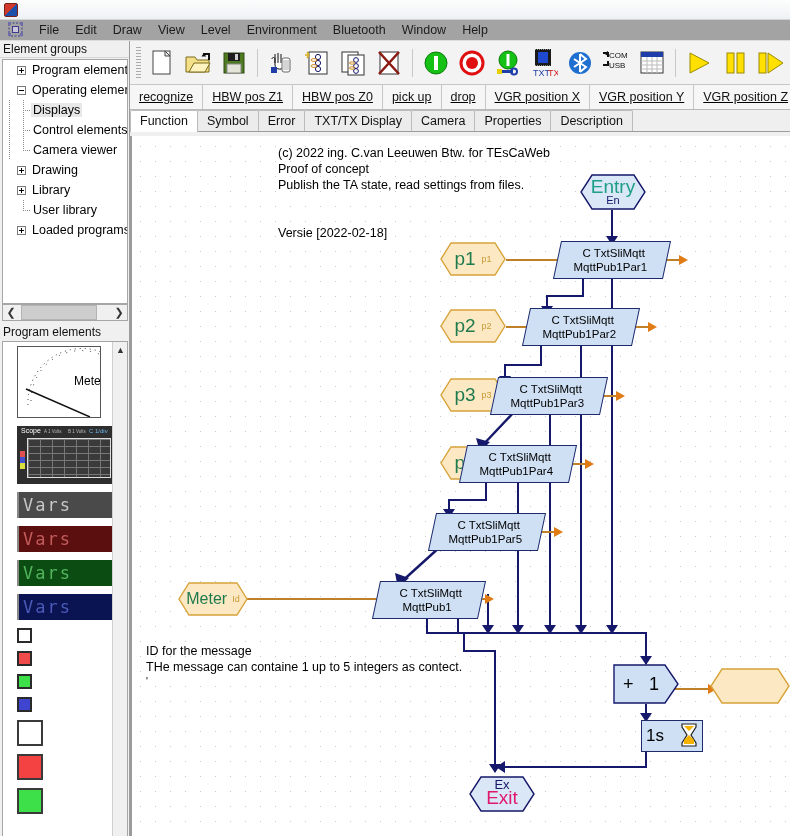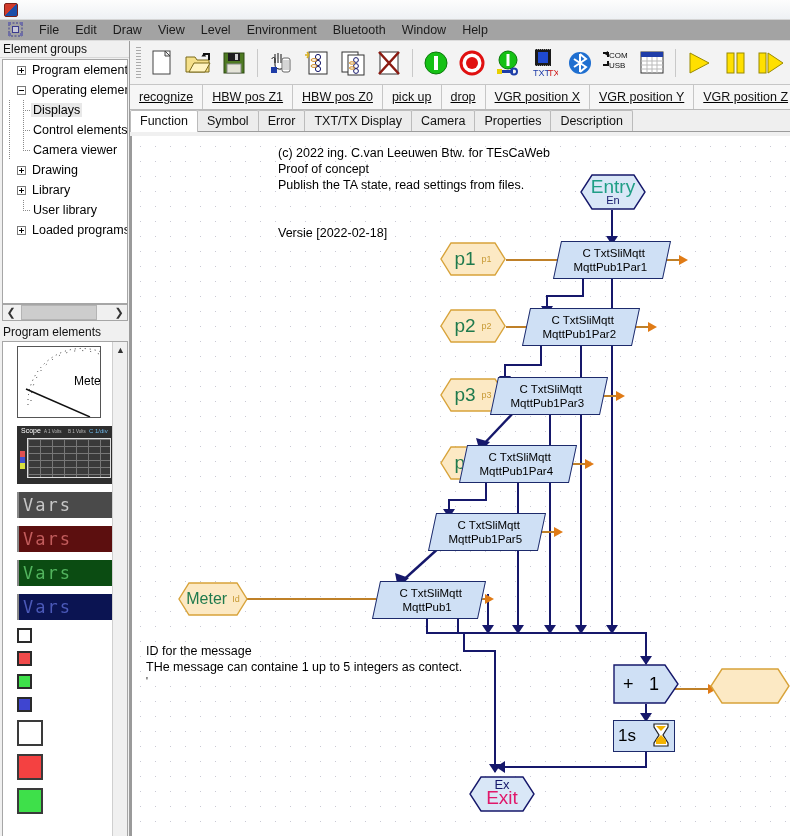--- a/index.html
+++ b/index.html
@@ -196,21 +196,21 @@
     position:absolute; height:38px;
     background:#cfe0f5;
     border:1px solid #1d2a6b;
     display:flex;flex-direction:column;align-items:center;justify-content:center;
     transform:skewX(-12deg);
   }
   .parnode > span{ transform:skewX(12deg); font-size:11.5px;color:#000;line-height:14px; white-space:nowrap;}
 
   .boxnode{
     position:absolute; background:#cfe0f5; border:1px solid #1d2a6b;
-    display:flex;align-items:center;justify-content:center; gap:16px;
+    display:flex;align-items:center;justify-content:center; gap:16px;margin-left:28px;
   }
 
   .ln{ position:absolute; background:#16186b; }
   .lo{ position:absolute; background:#bf8028; }
   .arrow-d, .arrow-r, .arrow-l{ position:absolute; width:0;height:0; }
   .arrow-d{ border-left:6px solid transparent;border-right:6px solid transparent;border-top:9px solid #16186b;}
   .arrow-l{ border-top:6px solid transparent;border-bottom:6px solid transparent;border-right:9px solid #16186b;}
   .arrow-ro{ position:absolute;width:0;height:0;border-top:5px solid transparent;border-bottom:5px solid transparent;border-left:9px solid #e07b16;}
   .diagline{ position:absolute; }
   .diagline svg{ display:block; overflow:visible; }

